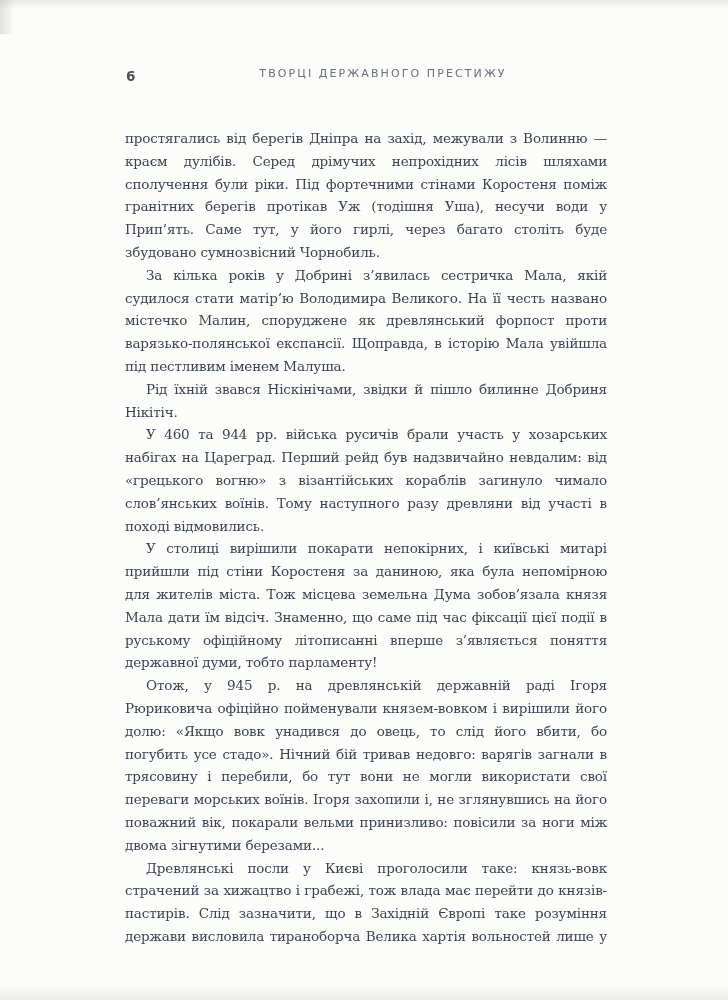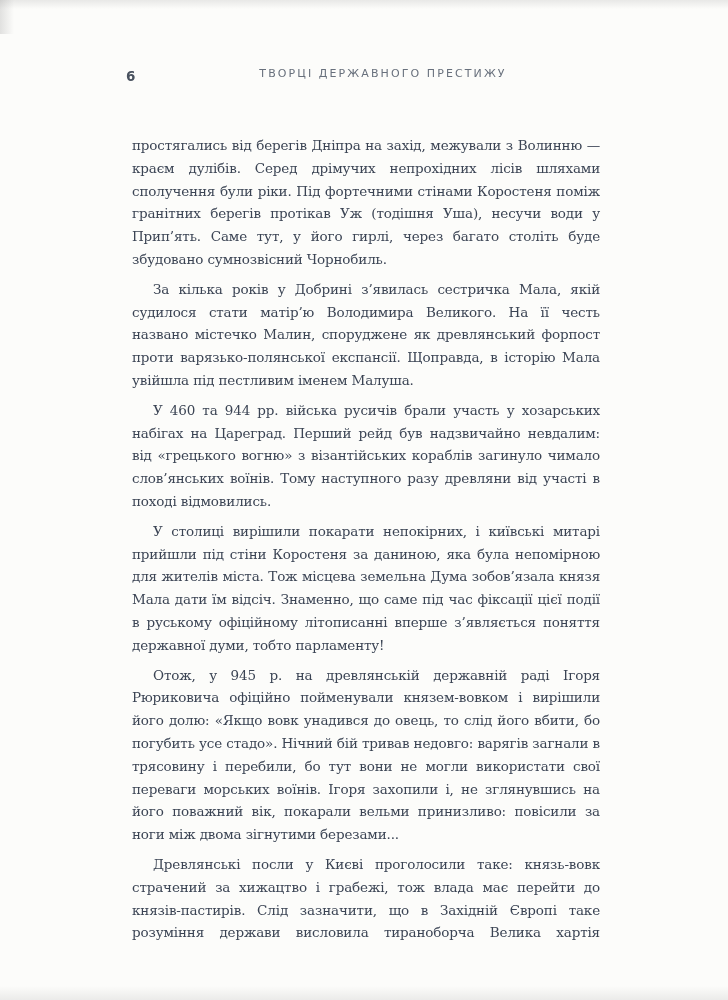--- a/index.html
+++ b/index.html
@@ -61,21 +61,21 @@
   }
   .text-block {
     position: absolute;
     left: 125px;
     top: 127px;
     width: 482px;
     height: 822px;
     overflow: hidden;
   }
   .para {
-    margin: 7px;
+    margin: 0;
     font-size: 13.5px;
     line-height: 22.8px;
     letter-spacing: -0.15px;
     color: #3b4454;
     text-align: justify;
     text-indent: 21px;
   }
   .para.no-indent { text-indent: 0; }
 </style>
 </head>
@@ -86,18 +86,19 @@
 
   <div class="header">
     <span class="pagenum">6</span>
     <span class="running">ТВОРЦІ ДЕРЖАВНОГО ПРЕСТИЖУ</span>
   </div>
 
   <div class="text-block">
 
   <p class="para no-indent">простягались від берегів Дніпра на захід, межували з Волинню — краєм дулібів. Серед дрімучих непрохідних лісів шляхами сполучення були ріки. Під фортечними стінами Коростеня поміж гранітних берегів протікав Уж (тодішня Уша), несучи води у Прип’ять. Саме тут, у його гирлі, через багато століть буде збудовано сумнозвісний Чорнобиль.</p>
       <p class="para">За кілька років у Добрині з’явилась сестричка Мала, якій судилося стати матір’ю Володимира Великого. На її честь названо містечко Малин, споруджене як древлянський форпост проти варязько-полянської експансії. Щоправда, в історію Мала увійшла під пестливим іменем Малуша.</p>
+      <p class="para">Рід їхній звався Ніскінічами, звідки й пішло билинне Добриня Нікітіч.</p>
       <p class="para">У 460 та 944 рр. війська русичів брали участь у хозарських набігах на Цареград. Перший рейд був надзвичайно невдалим: від «грецького вогню» з візантійських кораблів загинуло чимало слов’янських воїнів. Тому наступного разу древляни від участі в поході відмовились.</p>
       <p class="para">У столиці вирішили покарати непокірних, і київські митарі прийшли під стіни Коростеня за даниною, яка була непомірною для жителів міста. Тож місцева земельна Дума зобов’язала князя Мала дати їм відсіч. Знаменно, що саме під час фіксації цієї події в руському офіційному літописанні вперше з’являється поняття державної думи, тобто парламенту!</p>
       <p class="para">Отож, у 945 р. на древлянській державній раді Ігоря Рюриковича офіційно пойменували князем-вовком і вирішили його долю: «Якщо вовк унадився до овець, то слід його вбити, бо погубить усе стадо». Нічний бій тривав недовго: варягів загнали в трясовину і перебили, бо тут вони не могли використати свої переваги морських воїнів. Ігоря захопили і, не зглянувшись на його поважний вік, покарали вельми принизливо: повісили за ноги між двома зігнутими березами...</p>
       <p class="para">Древлянські посли у Києві проголосили таке: князь-вовк страчений за хижацтво і грабежі, тож влада має перейти до князів-пастирів. Слід зазначити, що в Західній Європі таке розуміння держави висловила тираноборча Велика хартія вольностей лише у XIII ст. Згідно з династичним правом, переможний Мал ставав Великим князем, успадковуючи владу, багатства й навіть гарем. У 945 р. столицею Русі мав стати Коростень.</p>
     </div>
 </div>
 
 </body></html>

